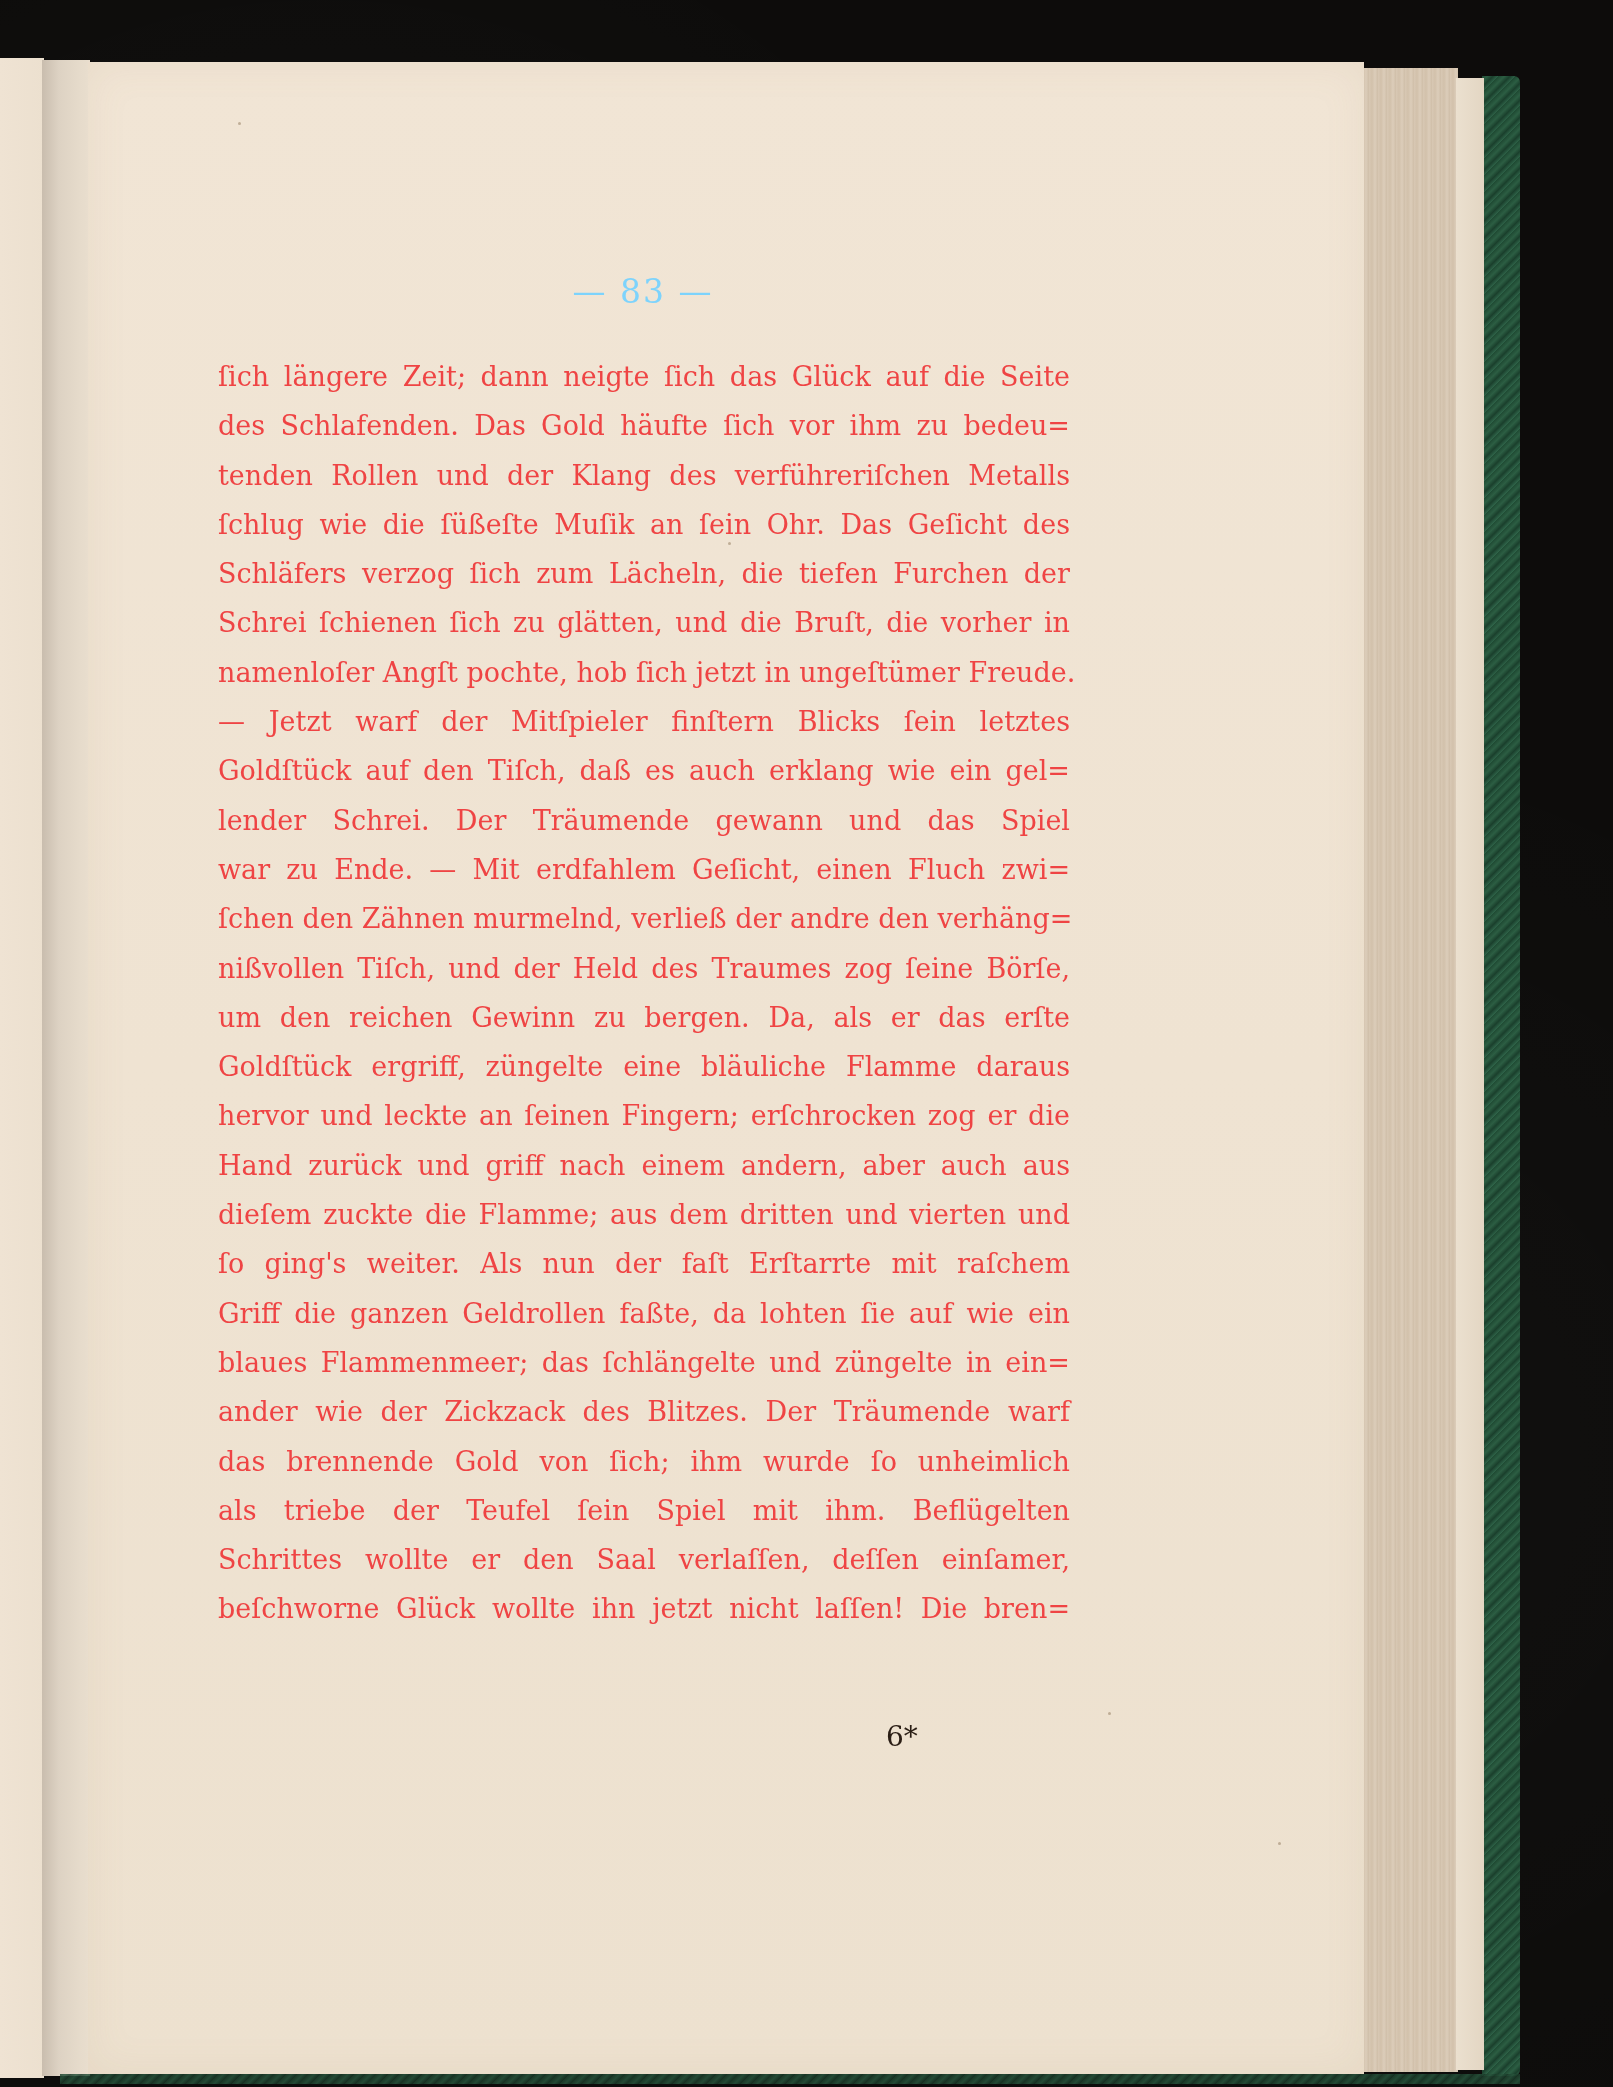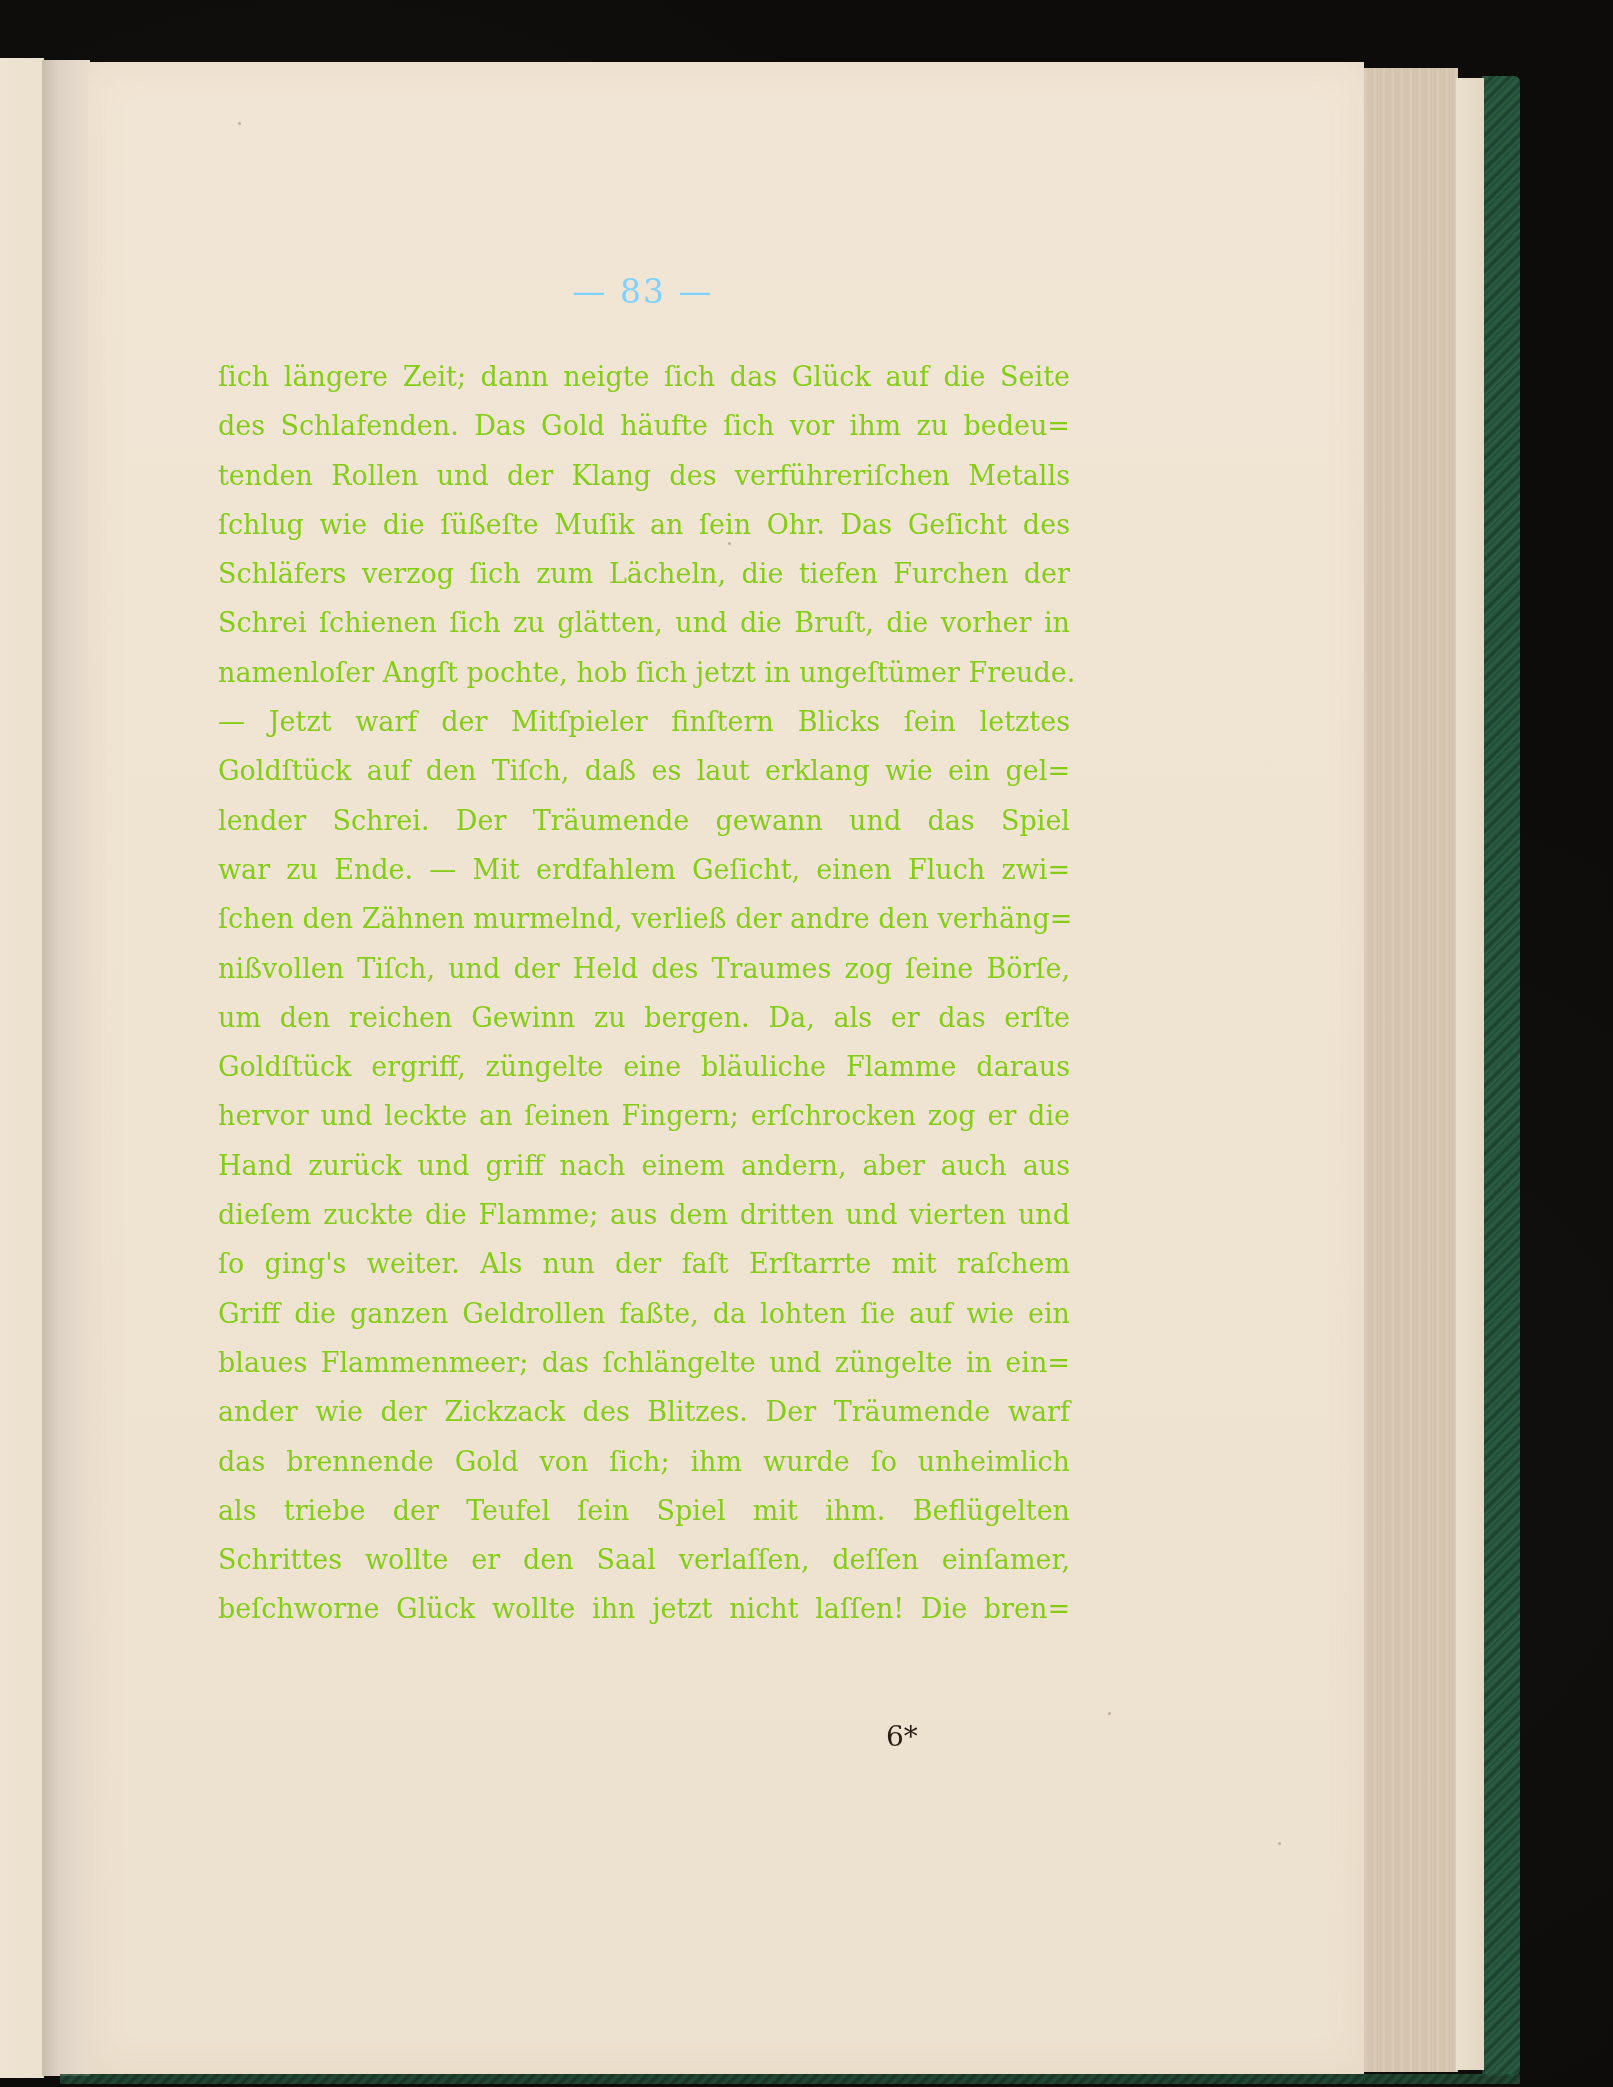--- a/index.html
+++ b/index.html
@@ -49,21 +49,21 @@
       opacity:0.85;
     }
 
     .header {
       position:absolute; left:88px; top:272px; width:1110px; text-align:center;
       font-size:33px; color:#7dd3fc; letter-spacing:2px;
     }
     .text-block {
       position:absolute; left:218px; top:352px; width:852px;
       font-family:"DejaVu Serif", serif;
-      font-size:27px; line-height:49.3px; color:#84cc16;
+      font-size:27px; line-height:49.3px; color:#ef4444;
     }
     .line {
       display:block; white-space:nowrap;
       text-align:justify; text-align-last:justify;
       height:49.3px;
     }
     .signature {
       position:absolute; left:886px; top:1720px;
       font-size:28px; color:#2a1d14;
     }
@@ -91,21 +91,21 @@
 
 <div class="text-block">
   <span class="line">ſich längere Zeit; dann neigte ſich das Glück auf die Seite</span>
   <span class="line">des Schlafenden.  Das Gold häufte ſich vor ihm zu bedeu=</span>
   <span class="line">tenden Rollen und der Klang des verführeriſchen Metalls</span>
   <span class="line">ſchlug wie die ſüßeſte Muſik an ſein Ohr.  Das Geſicht des</span>
   <span class="line">Schläfers verzog ſich zum Lächeln, die tiefen Furchen der</span>
   <span class="line">Schrei ſchienen ſich zu glätten, und die Bruſt, die vorher in</span>
   <span class="line">namenloſer Angſt pochte, hob ſich jetzt in ungeſtümer Freude.</span>
   <span class="line">— Jetzt warf der Mitſpieler finſtern Blicks ſein letztes</span>
-  <span class="line">Goldſtück auf den Tiſch, daß es laut erklang wie ein gel=</span>
+  <span class="line">Goldſtück auf den Tiſch, daß es auch erklang wie ein gel=</span>
   <span class="line">lender Schrei.  Der Träumende gewann und das Spiel</span>
   <span class="line">war zu Ende. — Mit erdfahlem Geſicht, einen Fluch zwi=</span>
   <span class="line">ſchen den Zähnen murmelnd, verließ der andre den verhäng=</span>
   <span class="line">nißvollen Tiſch, und der Held des Traumes zog ſeine Börſe,</span>
   <span class="line">um den reichen Gewinn zu bergen.  Da, als er das erſte</span>
   <span class="line">Goldſtück ergriff, züngelte eine bläuliche Flamme daraus</span>
   <span class="line">hervor und leckte an ſeinen Fingern; erſchrocken zog er die</span>
   <span class="line">Hand zurück und griff nach einem andern, aber auch aus</span>
   <span class="line">dieſem zuckte die Flamme; aus dem dritten und vierten und</span>
   <span class="line">ſo ging's weiter.  Als nun der faſt Erſtarrte mit raſchem</span>

